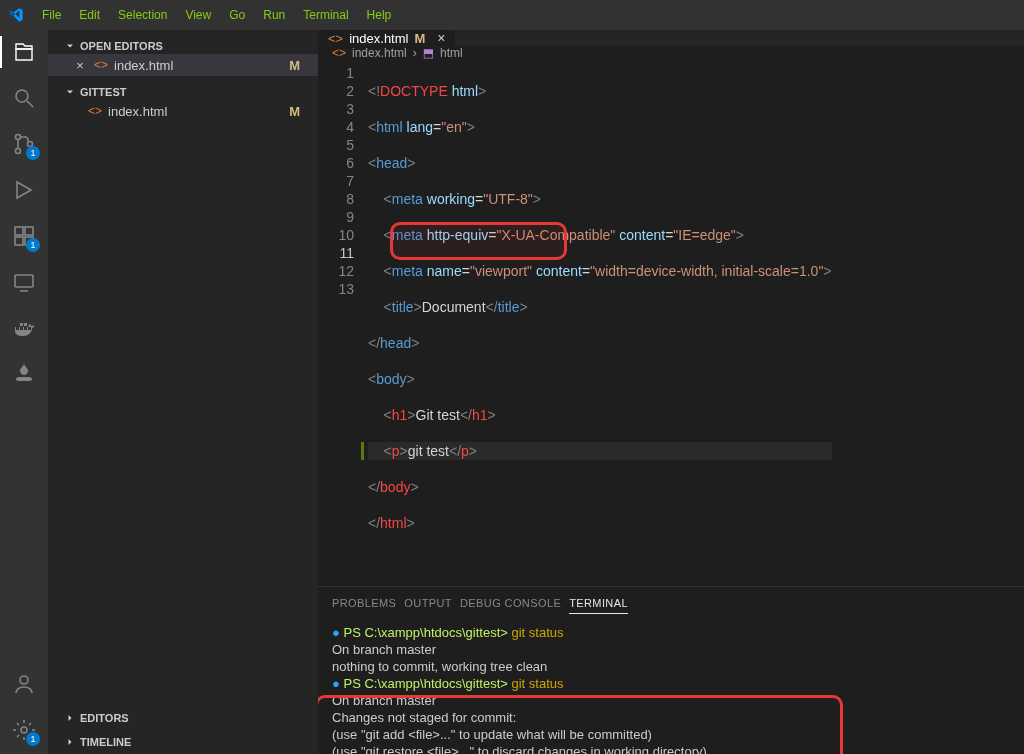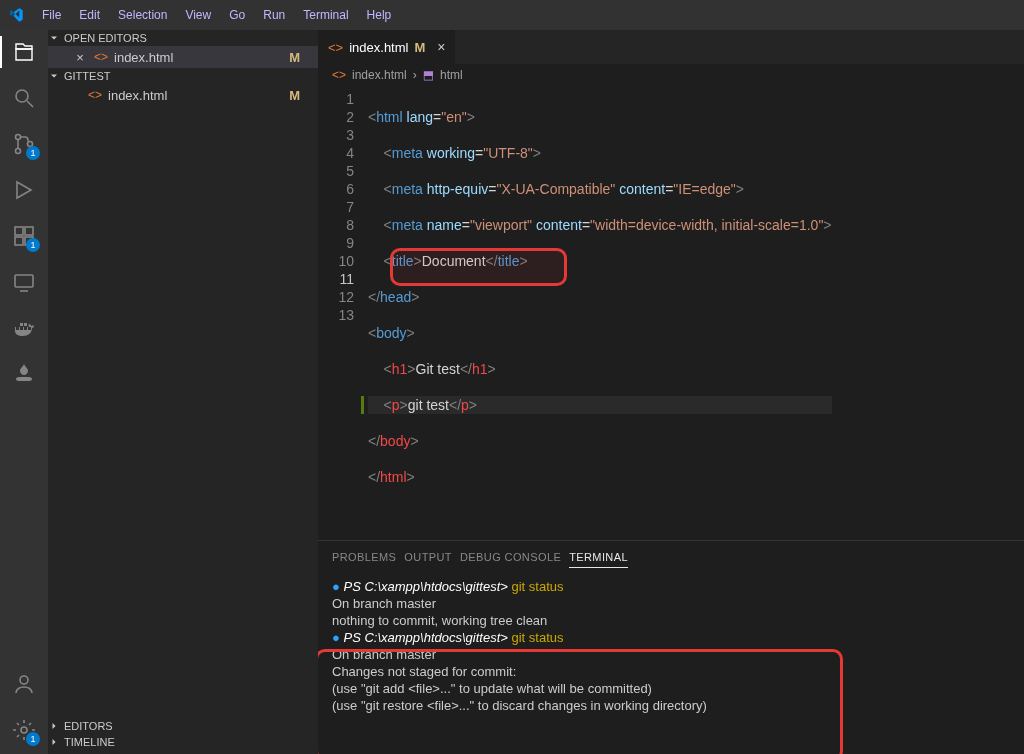--- a/index.html
+++ b/index.html
@@ -1,32 +1,32 @@
 <!DOCTYPE html>
 <html><head>
 <meta charset="utf-8">
 <style>
 * { margin:0; padding:0; box-sizing:border-box; font-family:"Segoe UI",sans-serif; }
 body { background:#1e1e1e; color:#ccc; width:1024px; height:754px; overflow:hidden; font-size:13px; }
 .menubar { height:30px; background:#323233; display:flex; align-items:center; padding:0 8px; gap:2px; }
 .vscode-logo { width:16px; height:16px; margin-right:8px; display:flex; align-items:center; justify-content:center; }
 .vscode-logo svg { width:16px; height:16px; }
-.menu-item { padding:4px 8px; color:#c4b5fd; cursor:default; font-size:12px; }
+.menu-item { padding:4px 8px; color:#84cc16; cursor:default; font-size:12px; }
 .title-center { flex:1; text-align:center; color:#ccc; font-size:12px; }
 .main { display:flex; height:calc(100% - 30px); }
 .activitybar { width:48px; background:#333333; display:flex; flex-direction:column; align-items:center; padding-top:8px; gap:18px; }
 .activity-icon { width:28px; height:28px; color:#858585; position:relative; display:flex; align-items:center; justify-content:center; cursor:pointer; }
 .activity-icon.active { color:#fff; }
 .activity-icon.active::before { content:""; position:absolute; left:-10px; top:-2px; bottom:-2px; width:2px; background:#fff; }
 .activity-icon svg { width:24px; height:24px; }
 .badge { position:absolute; bottom:-2px; right:-2px; background:#007acc; color:#fff; border-radius:8px; min-width:14px; height:14px; font-size:9px; display:flex; align-items:center; justify-content:center; padding:0 3px; }
 .activitybar .spacer { flex:1; }
 .sidebar { width:270px; background:#252526; display:flex; flex-direction:column; }
 .sidebar-header { display:flex; align-items:center; justify-content:space-between; padding:8px 12px; font-size:11px; letter-spacing:1px; color:#bbb; }
-.section-header { display:flex; align-items:center; gap:4px; padding:2px 0; font-size:11px; font-weight:400; color:#ccc; cursor:pointer; }
+.section-header { display:flex; align-items:center; gap:4px; padding:2px 16px; font-size:11px; font-weight:700; color:#ccc; cursor:pointer;margin-top:8px; }
 .chevron { width:12px; height:12px; }
 .file-row { display:flex; align-items:center; padding:2px 8px 2px 24px; gap:6px; height:22px; cursor:pointer; }
 .file-row.active { background:#37373d; }
 .file-row .close-x { width:16px; color:#ccc; text-align:center; font-size:13px; }
 .file-row .file-icon { color:#e37933; font-size:12px; }
 .file-row .file-name { flex:1; color:#ccc; font-size:13px; }
 .file-row .mod-badge { color:#d7ba7d; font-weight:600; margin-right:10px; }
 .editor-area { flex:1; display:flex; flex-direction:column; background:#1e1e1e; min-width:0; }
 .tabs { height:35px; background:#252526; display:flex; align-items:stretch; }
 .tab { display:flex; align-items:center; gap:6px; padding:0 10px; background:#1e1e1e; border-right:1px solid #252526; font-size:13px; cursor:pointer; }
@@ -53,21 +53,21 @@
 .cl-line { background:#2a2a2a; }
 .gutter-bar { position:absolute; left:-7px; top:0; bottom:0; width:3px; background:#587c0c; }
 .panel { height:218px; background:#1e1e1e; border-top:1px solid #333; display:flex; flex-direction:column; }
 .panel-tabs { display:flex; gap:8px; padding:6px 14px; font-size:11px; color:#888; }
 .panel-tab { cursor:pointer; padding:4px 0; letter-spacing:0.4px; }
 .panel-tab.active { color:#e7e7e7; border-bottom:1px solid #e7e7e7; }
 .terminal { flex:1; font-family:Consolas,monospace; font-size:13px; padding:4px 14px; line-height:17px; color:#ccc; overflow:hidden; position:relative; }
 .term-bullet { color:#2aa5ff; }
 .term-yellow { color:#cca700;margin-top:44px; }
 .terminal-hl { position:absolute; border:3px solid #e53935; border-radius:10px; left:-3px; top:75px; width:528px; height:112px; pointer-events:none; }
-.prompt-path { color:#ffffff;font-style:italic; }
+.prompt-path { color:#bef264; }
 </style>
 </head>
 <body>
 
 <div class="menubar">
   <div class="vscode-logo">
     <svg viewBox="0 0 24 24">
         <path fill="#0098ff" d="M17 2l5 3v14l-5 3-9-9 3-3 6 6V5l-6 6-3-3z"></path>
         <path fill="#0065a9" d="M2 7l3-2 4 4-4 4-3-2 2-2z"></path>
       </svg>
@@ -219,21 +219,23 @@
         <div class="ln">6</div>
         <div class="ln">7</div>
         <div class="ln">8</div>
         <div class="ln">9</div>
         <div class="ln">10</div>
         <div class="ln active">11</div>
         <div class="ln">12</div>
         <div class="ln">13</div>
       </div>
       <div class="code">
+<div class="ln-row"><span class="t-gray">&lt;!</span><span class="t-red">DOCTYPE</span> <span class="t-attr">html</span><span class="t-gray">&gt;</span></div>
 <div class="ln-row"><span class="t-gray">&lt;</span><span class="t-blue">html</span> <span class="t-attr">lang</span><span class="t-text">=</span><span class="t-str">"en"</span><span class="t-gray">&gt;</span></div>
+<div class="ln-row"><span class="t-gray">&lt;</span><span class="t-blue">head</span><span class="t-gray">&gt;</span></div>
 <div class="ln-row">    <span class="t-gray">&lt;</span><span class="t-blue">meta</span> <span class="t-attr">working</span><span class="t-text">=</span><span class="t-str">"UTF-8"</span><span class="t-gray">&gt;</span></div>
 <div class="ln-row">    <span class="t-gray">&lt;</span><span class="t-blue">meta</span> <span class="t-attr">http-equiv</span><span class="t-text">=</span><span class="t-str">"X-UA-Compatible"</span> <span class="t-attr">content</span><span class="t-text">=</span><span class="t-str">"IE=edge"</span><span class="t-gray">&gt;</span></div>
 <div class="ln-row">    <span class="t-gray">&lt;</span><span class="t-blue">meta</span> <span class="t-attr">name</span><span class="t-text">=</span><span class="t-str">"viewport"</span> <span class="t-attr">content</span><span class="t-text">=</span><span class="t-str">"width=device-width, initial-scale=1.0"</span><span class="t-gray">&gt;</span></div>
 <div class="ln-row">    <span class="t-gray">&lt;</span><span class="t-blue">title</span><span class="t-gray">&gt;</span><span class="t-text">Document</span><span class="t-gray">&lt;/</span><span class="t-blue">title</span><span class="t-gray">&gt;</span></div>
 <div class="ln-row"><span class="t-gray">&lt;/</span><span class="t-blue">head</span><span class="t-gray">&gt;</span></div>
 <div class="ln-row"><span class="t-gray">&lt;</span><span class="t-blue">body</span><span class="t-gray">&gt;</span></div>
 <div class="ln-row">    <span class="t-gray">&lt;</span><span class="t-red">h1</span><span class="t-gray">&gt;</span><span class="t-text">Git test</span><span class="t-gray">&lt;/</span><span class="t-red">h1</span><span class="t-gray">&gt;</span></div>
 <div class="ln-row cl-line" style="position:relative"><span class="gutter-bar"></span>    <span class="t-gray">&lt;</span><span class="t-red">p</span><span class="t-gray">&gt;</span><span class="t-text">git test</span><span class="t-gray">&lt;/</span><span class="t-red">p</span><span class="t-gray">&gt;</span></div>
 <div class="ln-row"><span class="t-gray">&lt;/</span><span class="t-red">body</span><span class="t-gray">&gt;</span></div>
 <div class="ln-row"><span class="t-gray">&lt;/</span><span class="t-red">html</span><span class="t-gray">&gt;</span></div>

